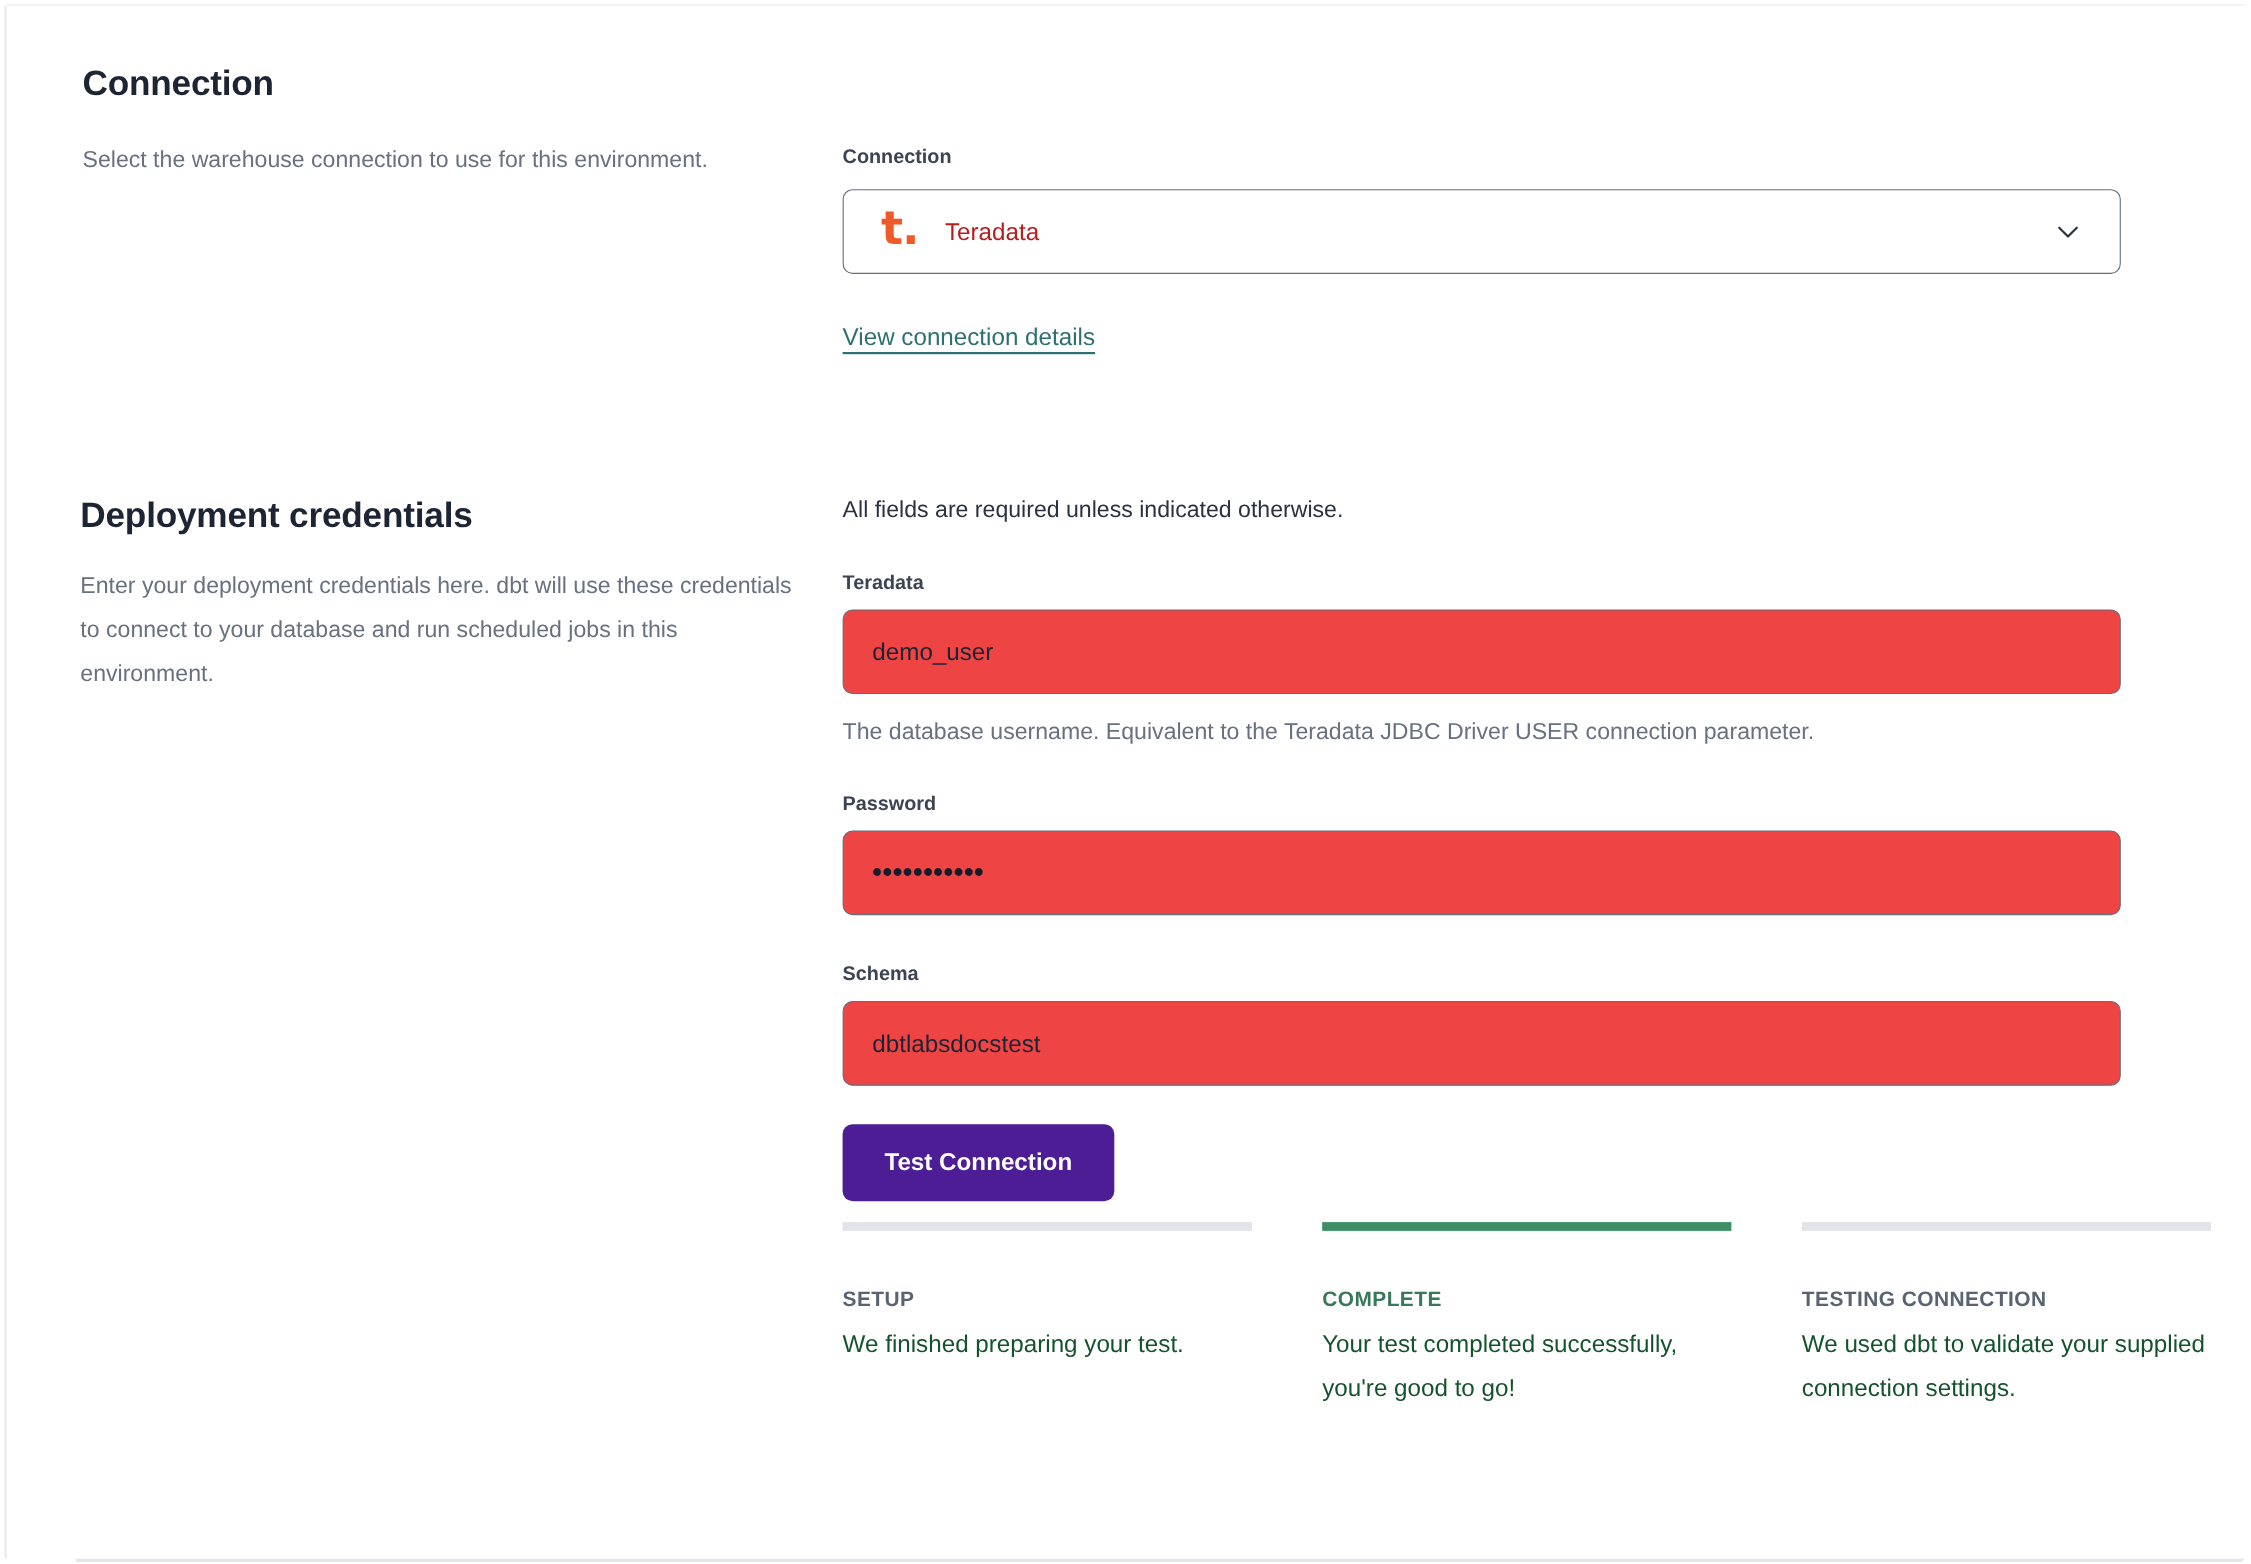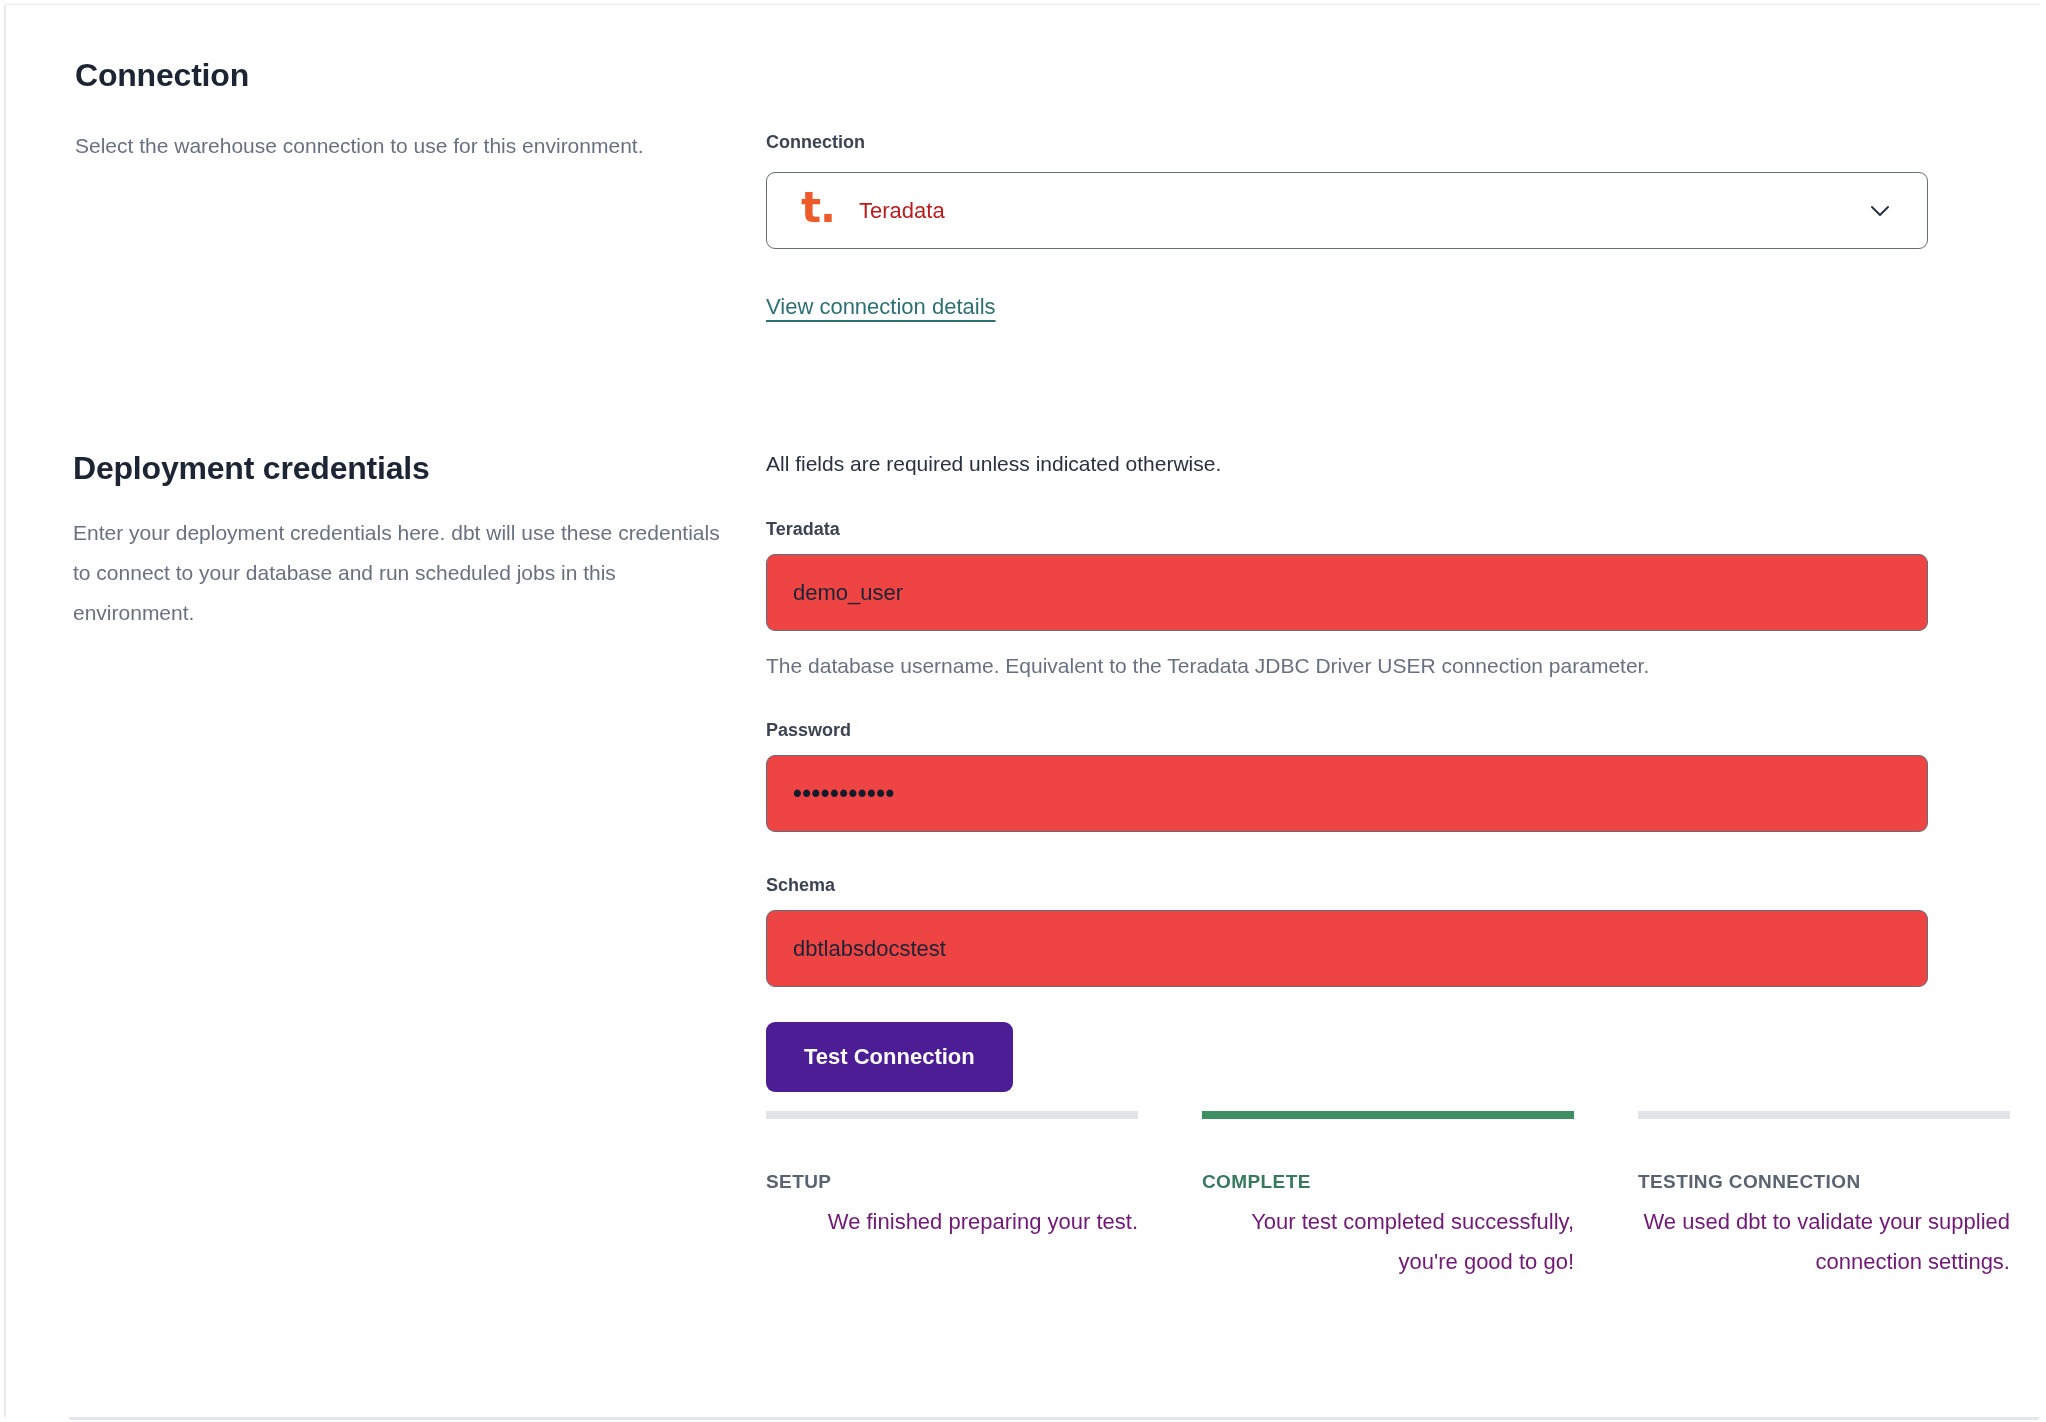--- a/index.html
+++ b/index.html
@@ -100,21 +100,21 @@
   .step-bar { height:8px; width:100%; }
   .step--gray .step-bar { background:#E3E4E8; }
   .step--green .step-bar { background:#3E9064; }
   .step-label {
     margin-top:52px;
     font-size:19px; font-weight:700; letter-spacing:0.4px;
     color:#5A6371; text-transform:uppercase;
   }
   .step--green .step-label { color:#38795C; }
   .step-text {
-    margin-top:9px; font-size:22px; color:#701a75; line-height:40px;text-align:right;
+    margin-top:9px; font-size:22px; color:#14532d; line-height:40px;
   }
 </style>
 </head>
 <body>
 
 <div class="page">
 
   <div class="top-hairline"></div>
   <div class="left-hairline"></div>
 

